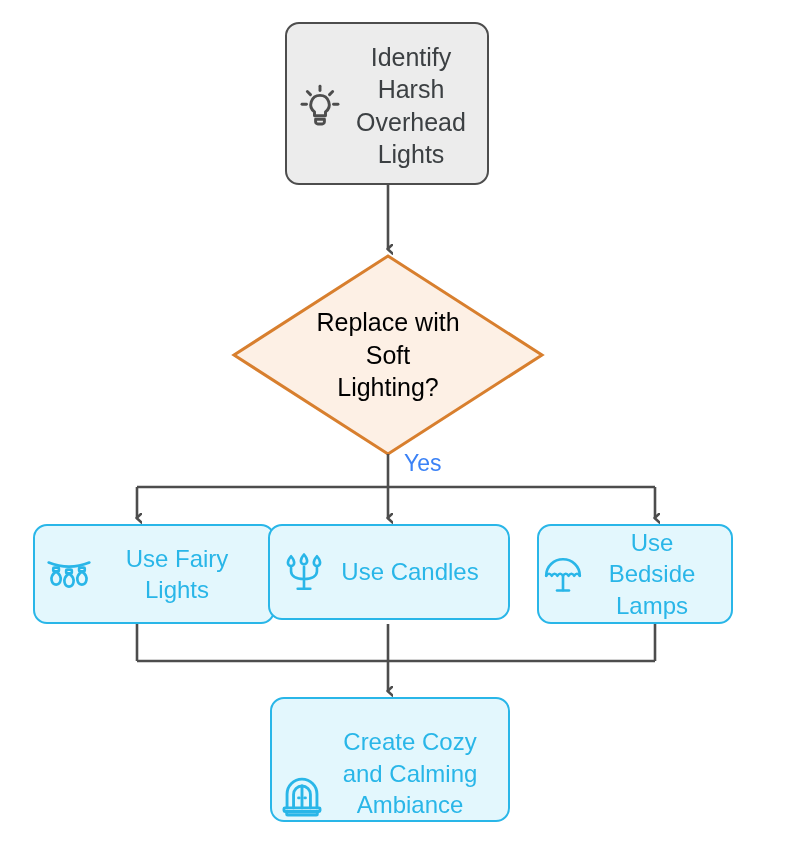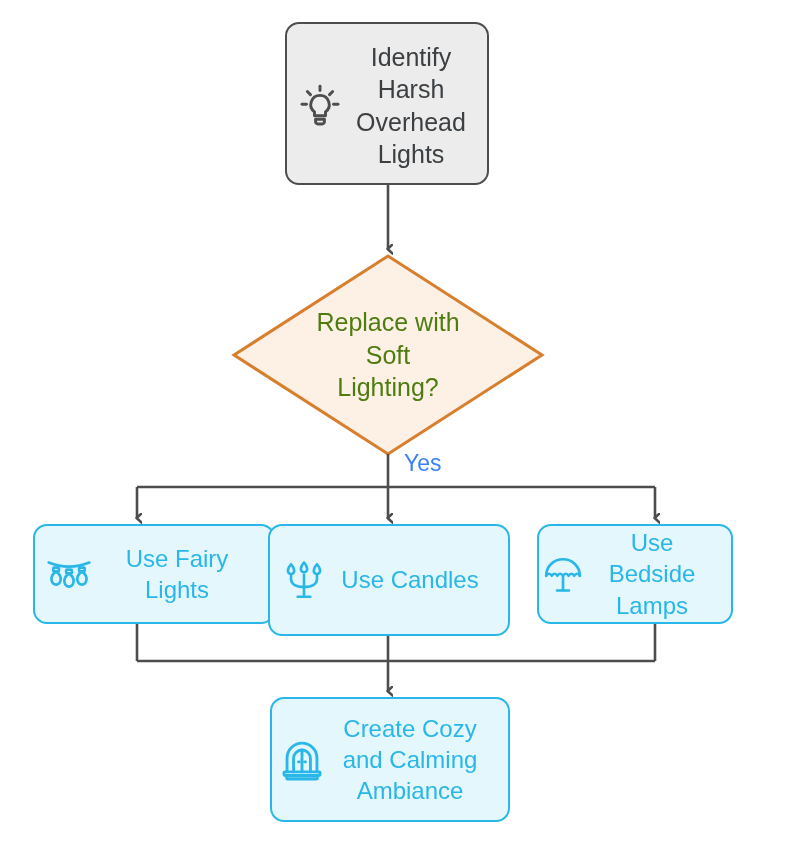--- a/index.html
+++ b/index.html
@@ -67,21 +67,21 @@
     height: 198px;
     background: transparent;
     border: none;
     display: block;
   }
   #node-decision .lbl {
     position: absolute;
     left: 0; right: 0;
     top: 50%;
     transform: translateY(-50%);
-    color: #4d7c0f;
+    color: #000000;
     font-size: 25px;
     text-align: center;
     line-height: 1.30;
     white-space: pre-line;
   }
 
   
   .blue {
     background: #E3F7FD;
     border: 2.5px solid #29B6E8;
@@ -92,34 +92,35 @@
     font-size: 24px;
   }
   #node-fairy {
     left: 33px; top: 524px;
     width: 242px; height: 100px;
     padding: 0 12px 0 10px;
   }
   #node-fairy .ico { width: 48px; height: 48px; }
   #node-candles {
     left: 268px; top: 524px;
-    width: 242px; height: 112px;
+    width: 242px; height: 96px;
     padding: 0 14px 0 12px;
   }
   #node-candles .ico { width: 44px; height: 44px; }
   #node-lamps {
     left: 537px; top: 524px;
     width: 196px; height: 100px;
     padding: 0 12px 0 2px;
   }
   #node-lamps .ico { width: 44px; height: 44px; }
   #node-ambiance {
     left: 270px; top: 697px;
     width: 240px; height: 125px;
     padding: 0 14px 0 6px;
+    align-items: flex-end;
   }
   #node-ambiance .ico { width: 48px; height: 48px; }
 
   
   .edge-label {
     position: absolute;
     color: #3b82f6;
     font-size: 23px;
     z-index: 3;
     white-space: nowrap;

